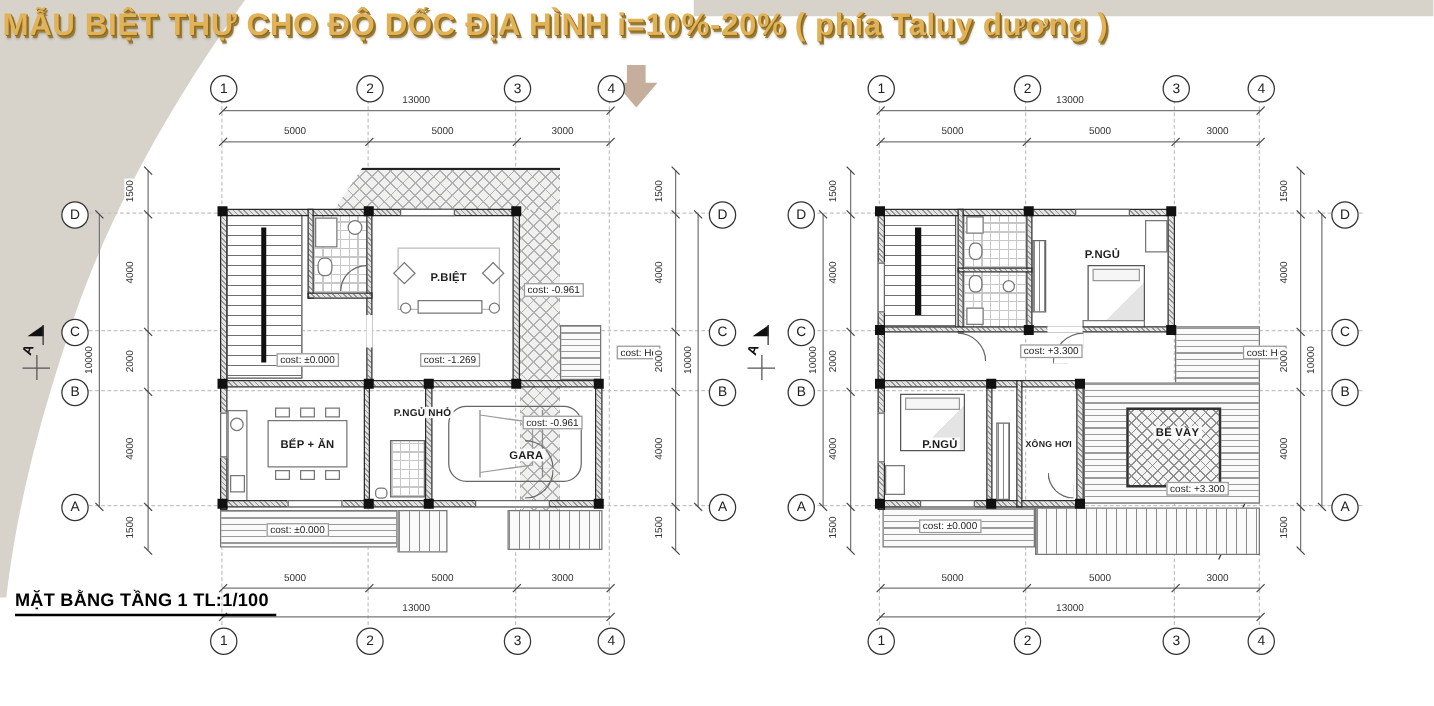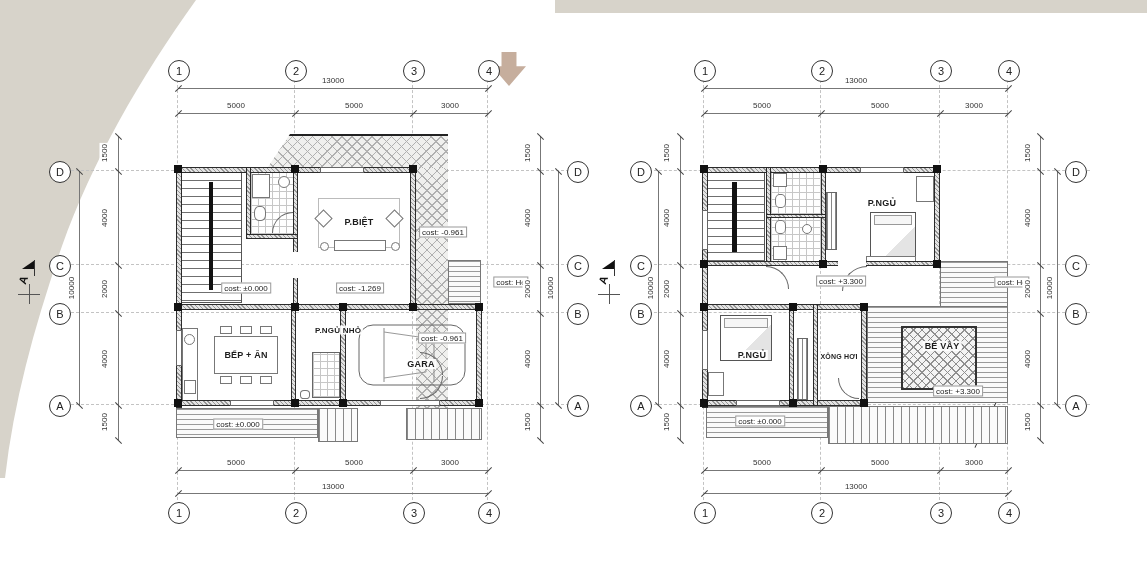--- a/index.html
+++ b/index.html
@@ -82,20 +82,21 @@
 </head>
 <body>
 
 <div class="cv">
 
   <svg class="abs" style="left:0;top:0" width="260" height="480" viewBox="0 0 260 480">
     <path d="M0,0 L196,0 C140,78 92,162 62,246 C35,324 14,400 5,478 L0,478 Z" fill="#d7d3ca"></path>
   </svg>
   <div class="band" style="left:555px;top:0;width:592px;height:13px"></div>
 
+  <div class="gold">MẪU BIỆT THỰ CHO ĐỘ DỐC ĐỊA HÌNH i=10%-20% ( phía Taluy dương )</div>
   <div class="dnarrow"></div>
 
   <div class="glv" style="left:177px;top:80px;height:420px"></div>
   <div class="glv" style="left:294px;top:80px;height:420px"></div>
   <div class="glv" style="left:412px;top:80px;height:420px"></div>
   <div class="glv" style="left:487px;top:80px;height:420px"></div>
   <div class="glh" style="left:66px;top:170px;width:518px"></div>
   <div class="glh" style="left:66px;top:264px;width:518px"></div>
   <div class="glh" style="left:66px;top:312px;width:518px"></div>
   <div class="glh" style="left:66px;top:404px;width:518px"></div>
@@ -274,20 +275,21 @@
   <div class="gb" style="left:567px;top:395px">A</div>
 
   <div class="secmark" style="left:18px;top:260px">
     <div class="flag"></div>
     <div class="pole"></div>
     <span class="lbl">A</span>
     <div class="ch"></div>
     <div class="cvx"></div>
   </div>
 
+  <div class="ptitle" style="left:12px;top:473px">MẶT BẰNG TẦNG 1 TL:1/100</div>
 
   <div class="glv" style="left:703px;top:80px;height:420px"></div>
   <div class="glv" style="left:820px;top:80px;height:420px"></div>
   <div class="glv" style="left:939px;top:80px;height:420px"></div>
   <div class="glv" style="left:1007px;top:80px;height:420px"></div>
   <div class="glh" style="left:644px;top:170px;width:446px"></div>
   <div class="glh" style="left:644px;top:264px;width:446px"></div>
   <div class="glh" style="left:644px;top:312px;width:446px"></div>
   <div class="glh" style="left:644px;top:404px;width:446px"></div>
 

